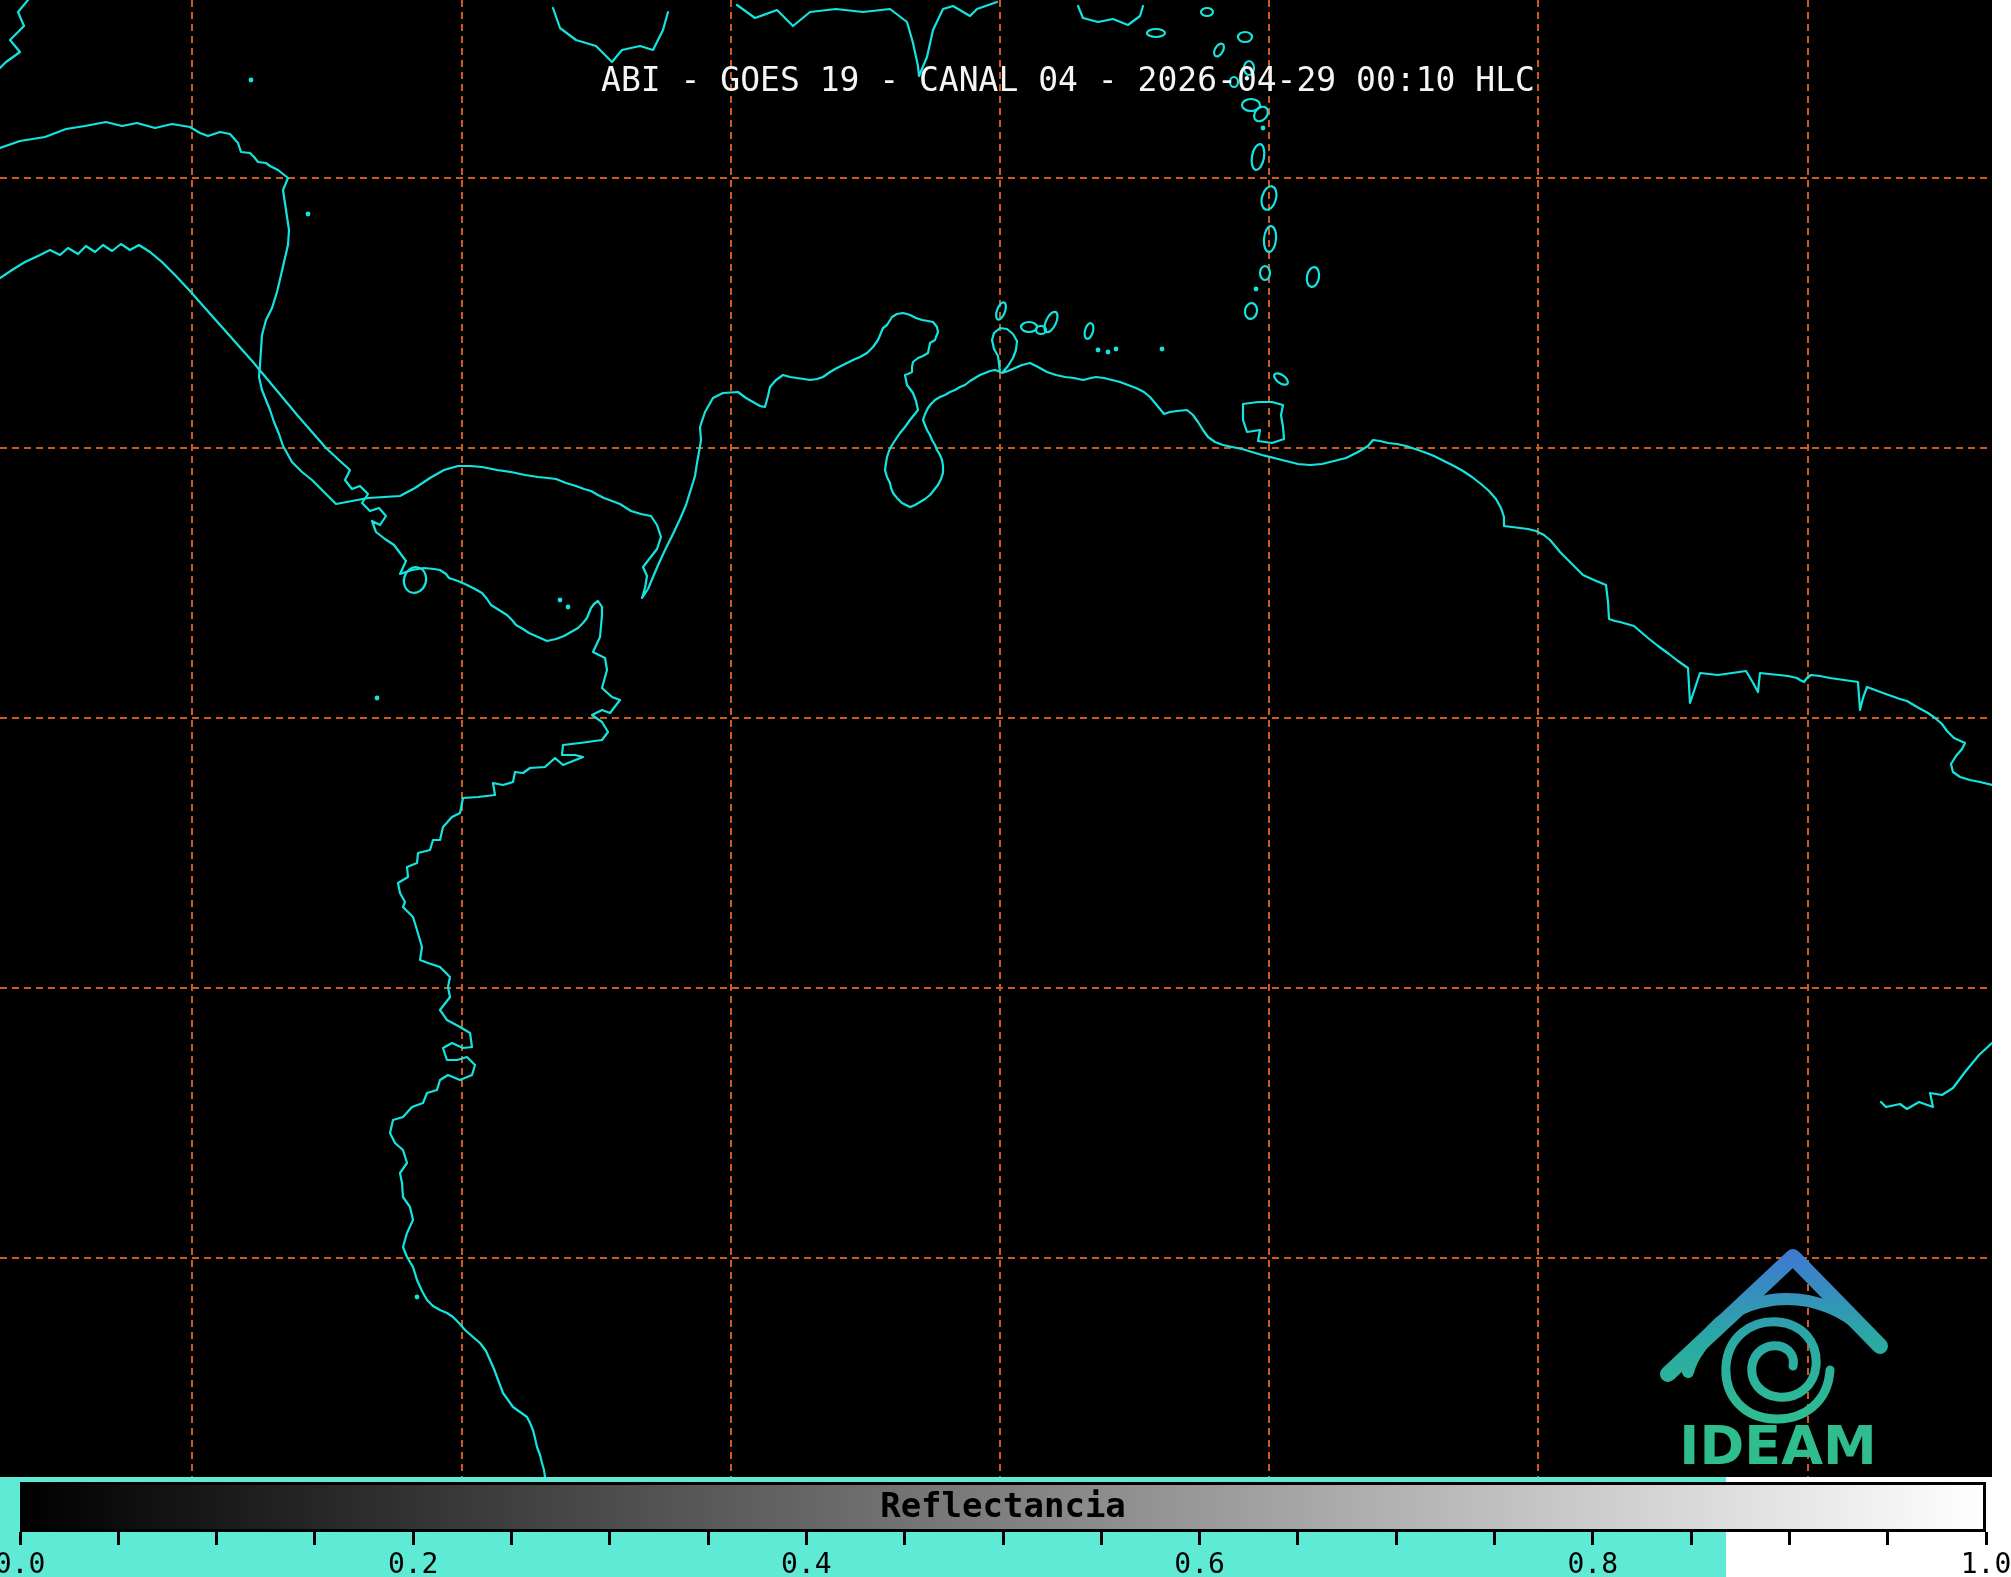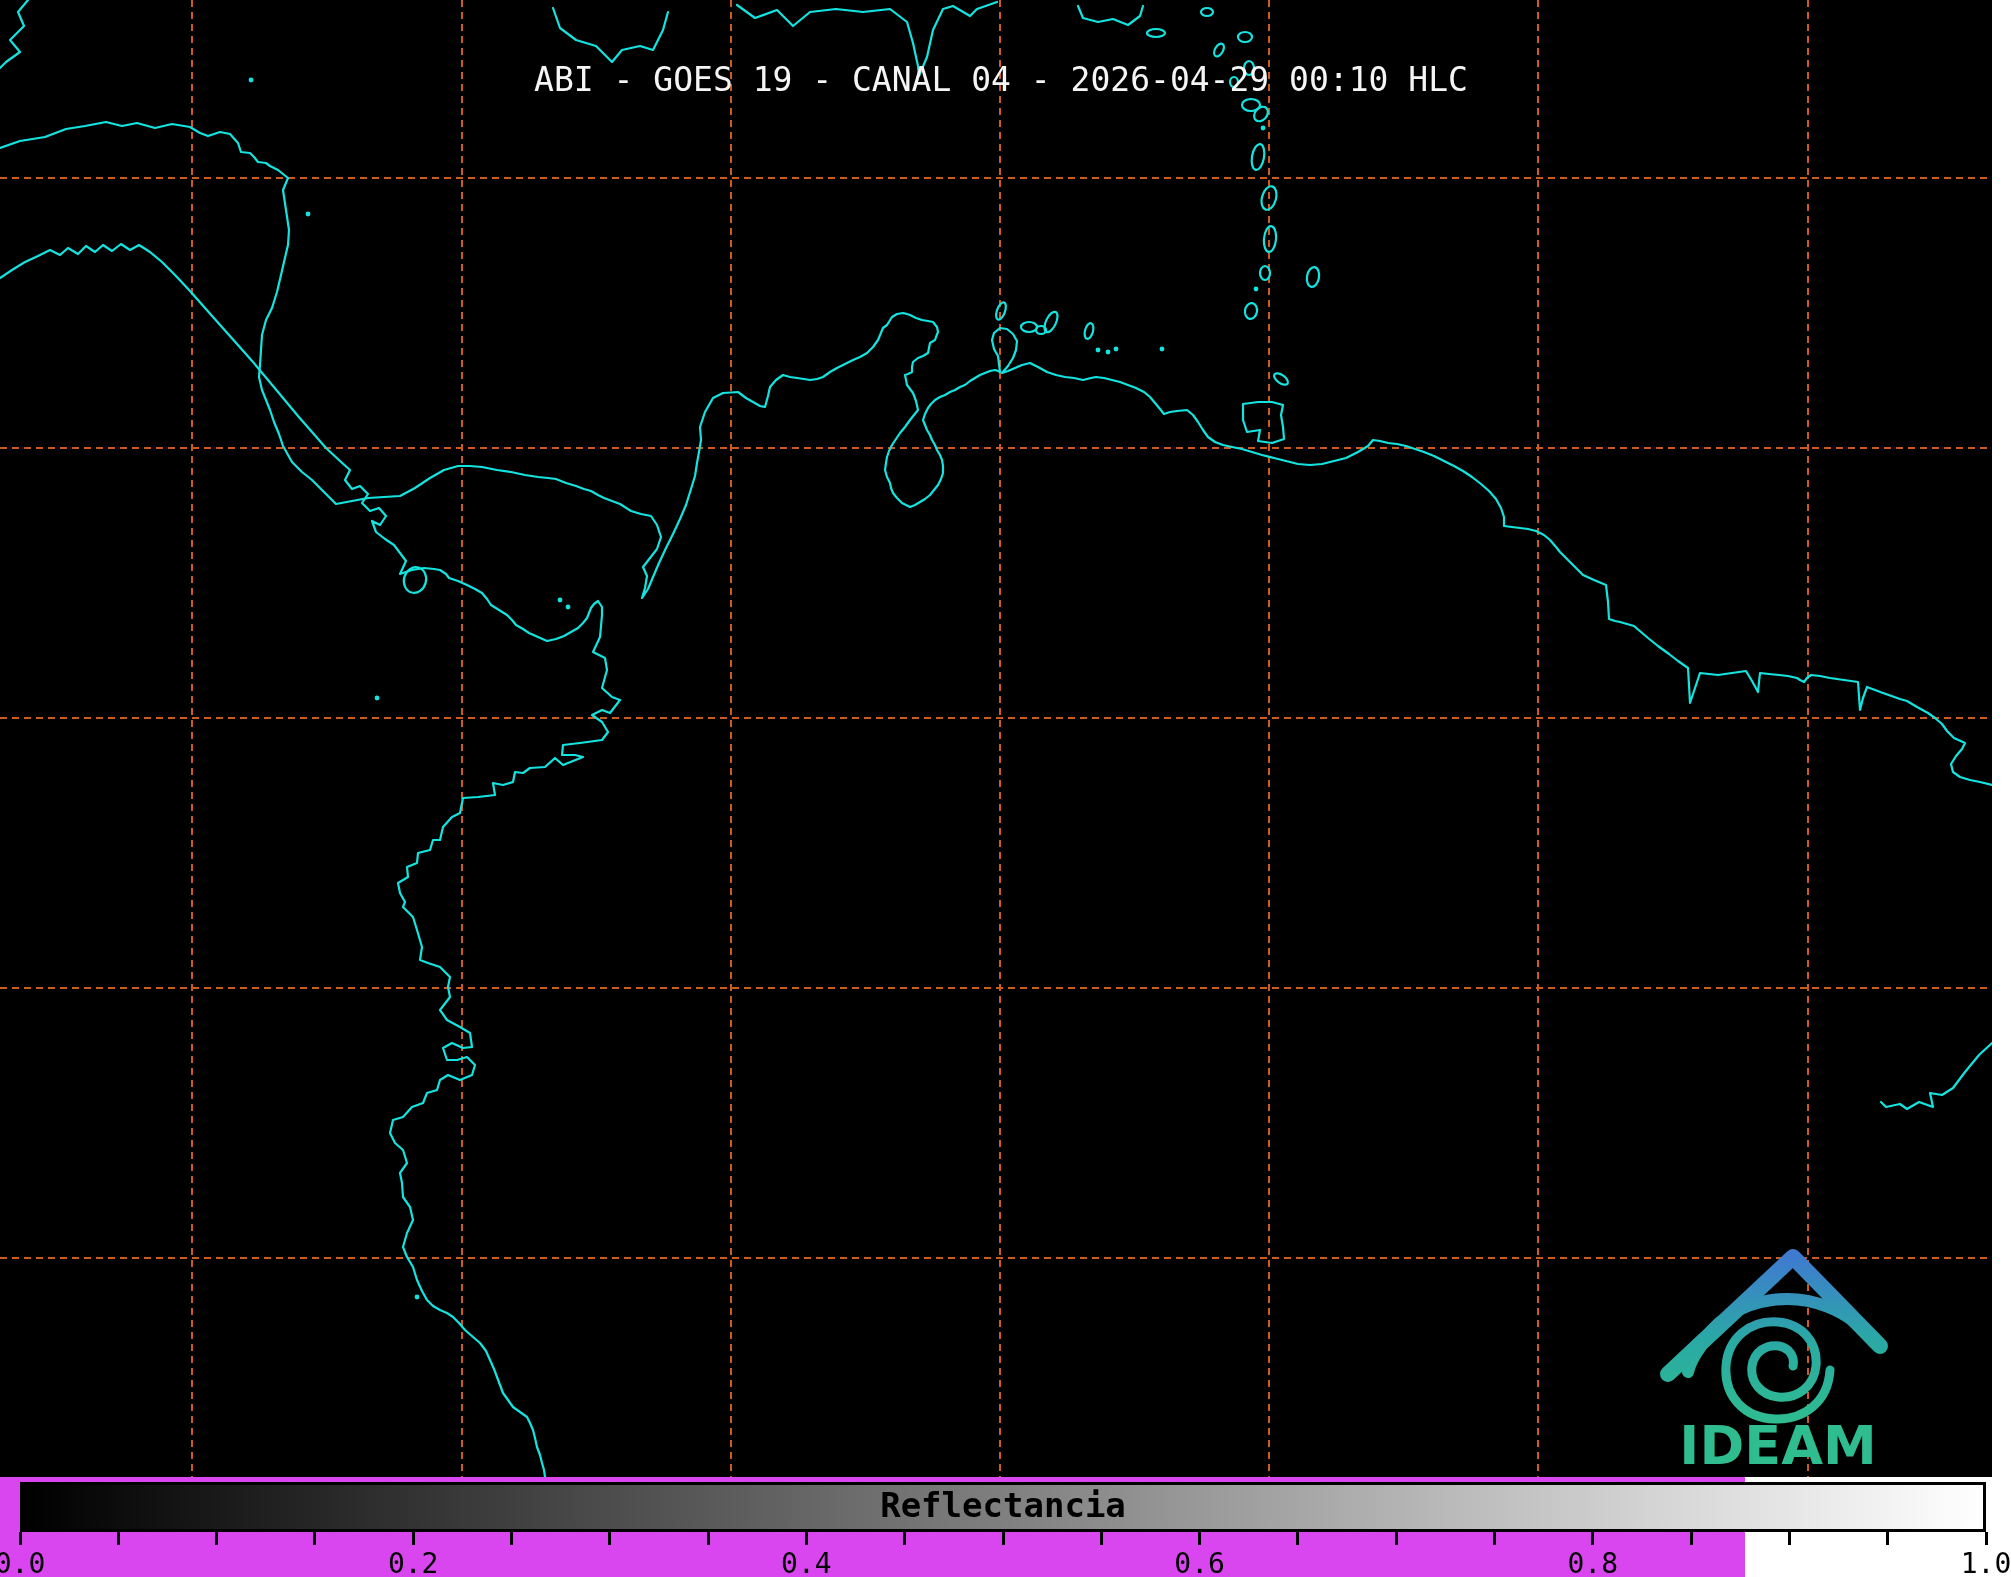--- a/index.html
+++ b/index.html
@@ -1,22 +1,22 @@
 <!DOCTYPE html>
 <html><head>
 <meta charset="utf-8">
 <style>
   html,body{margin:0;padding:0;background:#ffffff;}
   body{width:2011px;height:1577px;position:relative;overflow:hidden;
        font-family:"DejaVu Sans Mono","Liberation Mono",monospace;}
   #map{position:absolute;left:0;top:0;width:1992px;height:1477px;background:#000;}
   #map svg{position:absolute;left:0;top:0;}
-  #title{position:absolute;left:1001px;top:60px;transform:translateX(-50%);
+  #title{position:absolute;left:1068px;top:60px;transform:translateX(-50%);
          color:#f5f5f5;font-size:33px;white-space:nowrap;letter-spacing:0px;}
-  #cbar-wrap{position:absolute;left:0;top:1477px;width:1726px;height:100px;background:#d946ef;padding-left:19px;}
+  #cbar-wrap{position:absolute;left:0;top:1477px;width:1726px;height:100px;background:#5eead4;}
   #cbar{position:absolute;left:20px;top:5px;width:1966px;height:50px;
         background:linear-gradient(to right,#000000,#ffffff);
         border:3px solid #000;box-sizing:border-box;}
   #cbar-label{position:absolute;left:50%;top:50%;transform:translate(-50%,-54%);
         color:#000;font-weight:bold;font-size:34px;white-space:nowrap;}
   .tick{position:absolute;top:55px;width:3px;height:13px;background:#000;}
   .ticklabel{position:absolute;top:70px;transform:translateX(-50%);
         color:#000;font-size:28px;}
   #logo-text{font-family:"DejaVu Sans","Liberation Sans",sans-serif;font-weight:bold;}
 </style>

